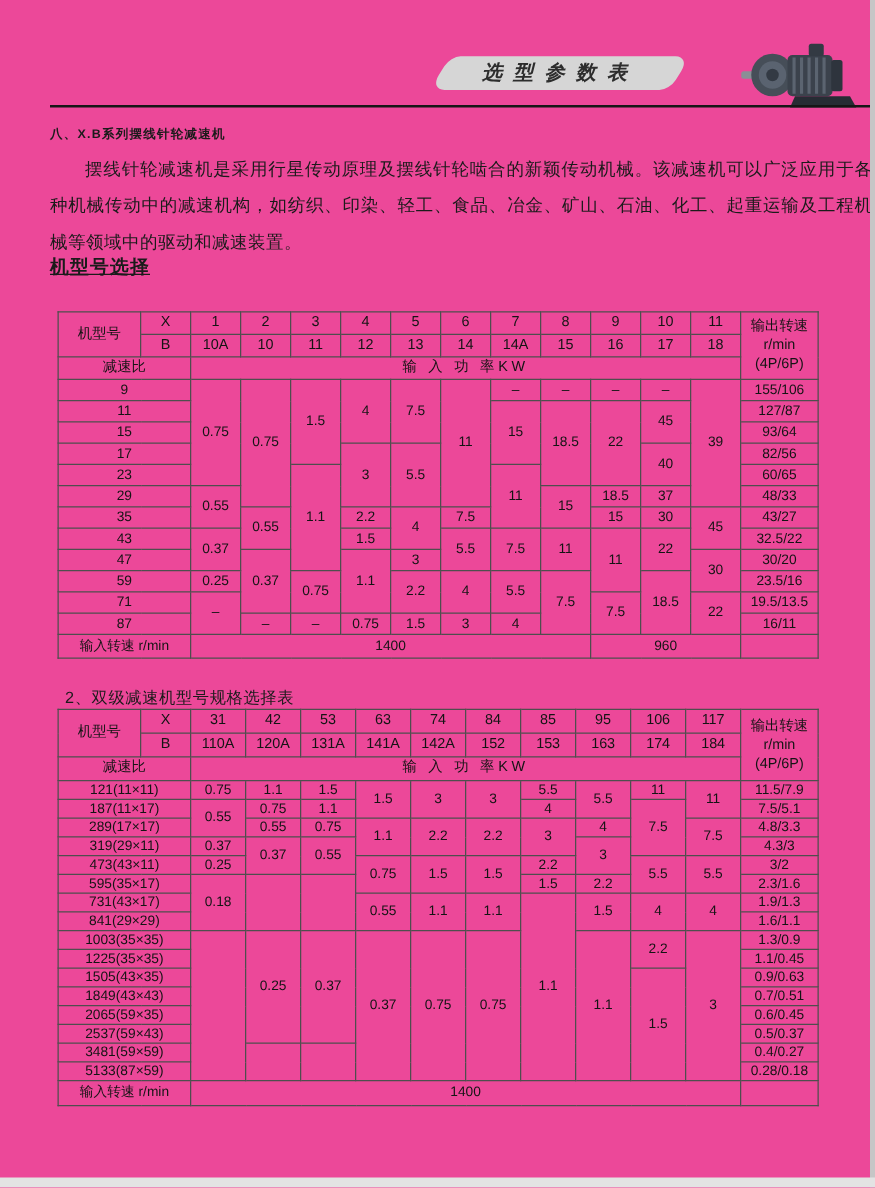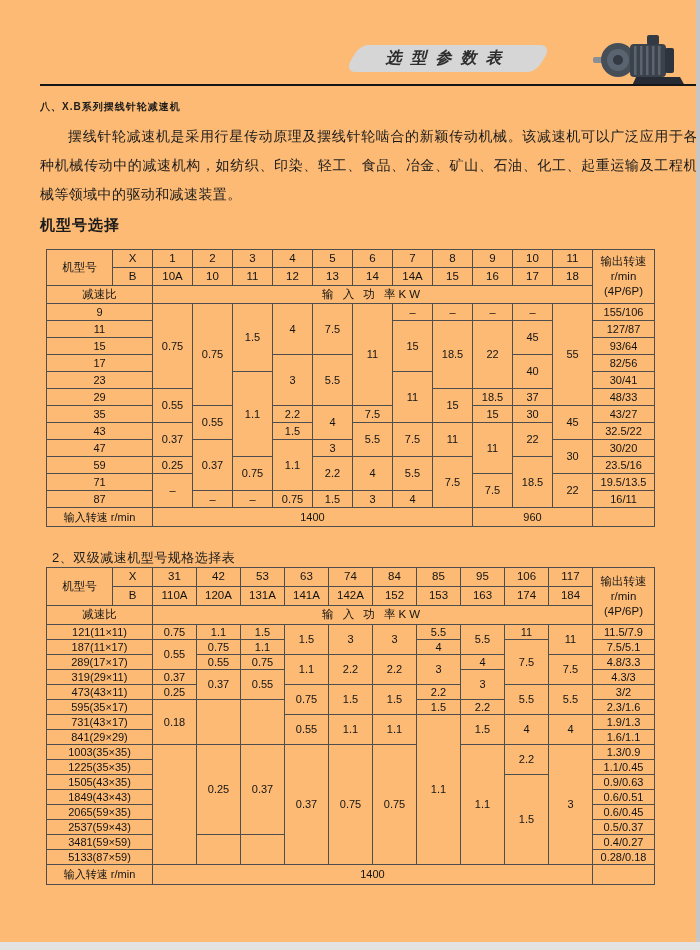--- a/index.html
+++ b/index.html
@@ -1,34 +1,34 @@
 <!DOCTYPE html>
 <html><head>
 <meta charset="utf-8">
 <style>
   html,body{margin:0;padding:0;}
   body{width:700px;height:950px;background:#f2f2f2;font-family:"Liberation Sans",sans-serif;}
-  .page{position:relative;width:700px;height:950px;background:#fdba74;overflow:hidden;color:#1b1b1b;}
+  .page{position:relative;width:700px;height:950px;background:#ec4899;overflow:hidden;color:#1b1b1b;}
   .edge-r{position:absolute;top:0;right:0;width:4px;height:100%;background:#c6c6c6;}
   .edge-b{position:absolute;left:0;bottom:0;width:100%;height:8px;background:#e3e3e3;}
 
   .banner{position:absolute;left:352px;top:45px;width:192px;height:27px;}
   .banner-bg{position:absolute;left:0;top:0;width:100%;height:100%;background:#d6d6d6;
     transform:skewX(-32deg);border-radius:8px 12px 8px 12px;}
   .banner-text{position:absolute;left:0;top:0;width:100%;height:100%;display:flex;align-items:center;
     justify-content:center;font-size:16px;font-weight:bold;font-style:italic;letter-spacing:9px;color:#2d2d2d;}
 
   .photo{position:absolute;left:592px;top:33px;width:100px;height:56px;}
 
   .rule{position:absolute;left:40px;top:84px;width:657px;height:2px;background:#161616;}
 
   .h1{position:absolute;left:40px;top:100px;font-size:10px;font-weight:bold;letter-spacing:1px;}
   .para{position:absolute;left:40px;top:122px;width:658px;font-size:14px;line-height:29px;
     text-align:justify;text-indent:2em;letter-spacing:0.4px;font-family:Liberation Serif, serif;}
-  .h2{position:absolute;left:40px;top:216px;font-size:15px;font-weight:bold;letter-spacing:1px;}
+  .h2{position:absolute;left:40px;top:204px;font-size:15px;font-weight:bold;letter-spacing:1px;text-decoration:underline;}
   .cap1{position:absolute;left:52px;top:230px;font-size:12.5px;letter-spacing:0.5px;}
   .cap2{position:absolute;left:52px;top:549px;font-size:13px;letter-spacing:0.5px;}
 
   table.sel{border-collapse:collapse;table-layout:fixed;width:608px;font-size:11px;color:#141414;}
   table.sel td,table.sel th{border:1px solid #4e4e4e;text-align:center;vertical-align:middle;
     font-weight:400;padding:0;overflow:hidden;line-height:1.15;}
   table.sel th{font-size:11.5px;}
   #t1{position:absolute;left:46px;top:249px;}
   #t2{position:absolute;left:46px;top:567px;}
   #t1 tr{height:17px;} #t1 tr.hrow{height:18px;} #t1 tr.foot{height:19px;}
@@ -131,21 +131,21 @@
       <td rowspan="5">0.75</td>
           <td rowspan="6">0.75</td>
       <td rowspan="4">1.5</td>
           <td rowspan="3">4</td>
       <td rowspan="3">7.5</td>
           <td rowspan="6">11</td>
       <td>–</td>
           <td>–</td>
           <td>–</td>
       <td>–</td>
-          <td rowspan="6">55</td>
+          <td rowspan="6">39</td>
       <td>155/106</td>
     </tr>
     <tr>
       <td colspan="2">11</td>
       <td rowspan="3">15</td>
           <td rowspan="4">18.5</td>
       <td rowspan="4">22</td>
           <td rowspan="2">45</td>
       <td>127/87</td>
     </tr>
@@ -157,21 +157,21 @@
       <td colspan="2">17</td>
       <td rowspan="3">3</td>
           <td rowspan="3">5.5</td>
       <td rowspan="2">40</td>
       <td>82/56</td>
     </tr>
     <tr>
       <td colspan="2">23</td>
       <td rowspan="5">1.1</td>
           <td rowspan="3">11</td>
-      <td>30/41</td>
+      <td>60/65</td>
     </tr>
     <tr>
       <td colspan="2">29</td>
       <td rowspan="2">0.55</td>
           <td rowspan="2">15</td>
       <td>18.5</td>
           <td>37</td>
       <td>48/33</td>
     </tr>
     <tr>
@@ -391,21 +391,21 @@
       <td colspan="2">1225(35×35)</td>
       <td>1.1/0.45</td>
     </tr>
     <tr>
       <td colspan="2">1505(43×35)</td>
       <td rowspan="6">1.5</td>
       <td>0.9/0.63</td>
     </tr>
     <tr>
       <td colspan="2">1849(43×43)</td>
-      <td>0.6/0.51</td>
+      <td>0.7/0.51</td>
     </tr>
     <tr>
       <td colspan="2">2065(59×35)</td>
       <td>0.6/0.45</td>
     </tr>
     <tr>
       <td colspan="2">2537(59×43)</td>
       <td>0.5/0.37</td>
     </tr>
     <tr>

